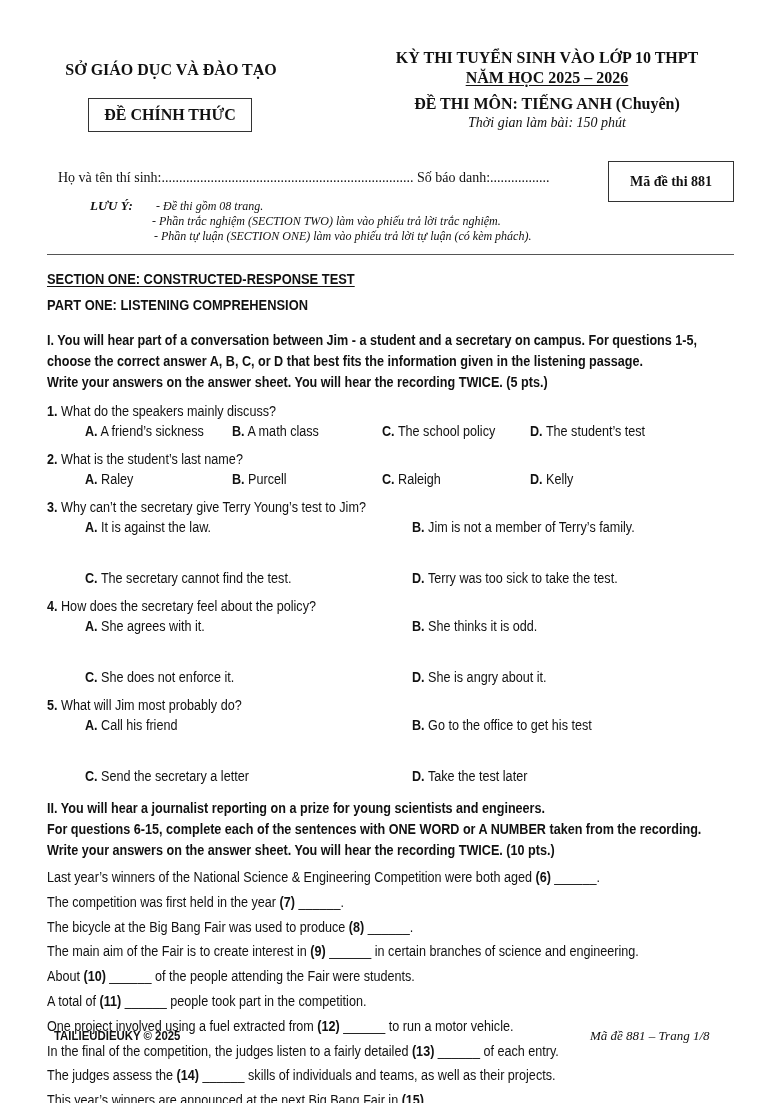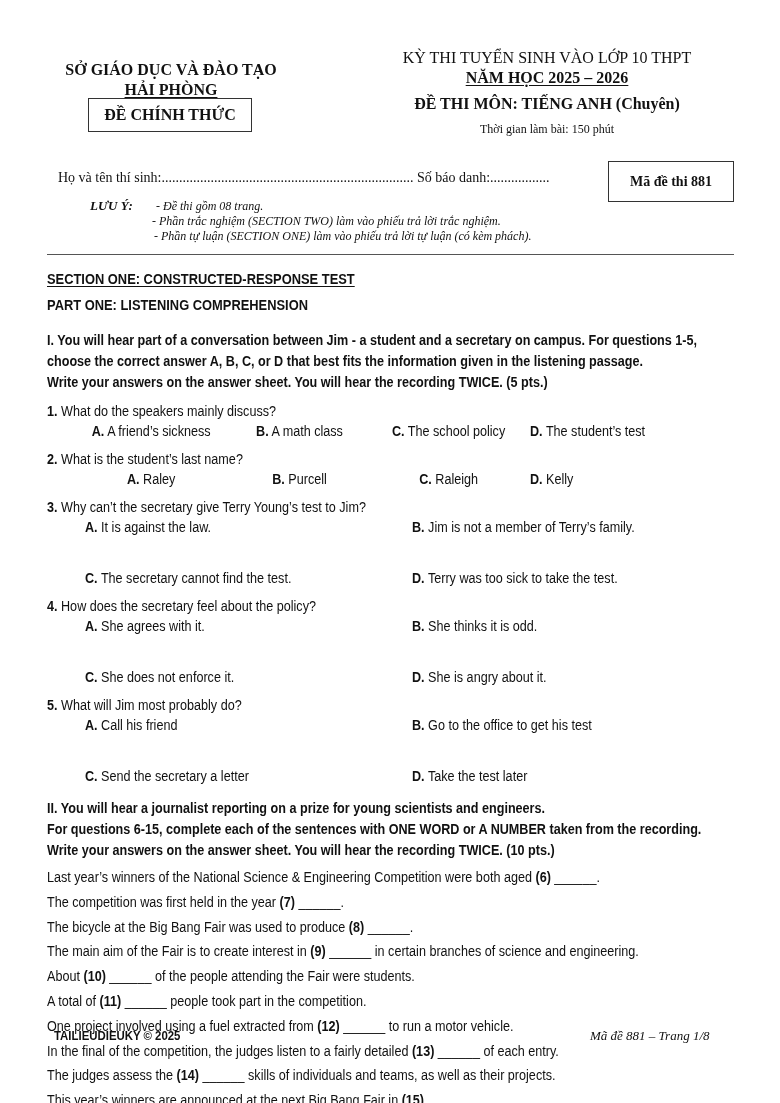--- a/index.html
+++ b/index.html
@@ -9,24 +9,24 @@
   .abs { position: absolute; }
 
   
   .hdr-left { left: 40px; top: 60px; width: 262px; text-align: center; }
   .hdr-left .l1 { font-weight: bold; font-size: 16px; line-height: 20px; }
   .hdr-left .l2 { font-weight: bold; font-size: 16px; line-height: 20px; text-decoration: underline; text-underline-offset: 2px; }
   .official-box { left: 88px; top: 98px; width: 164px; height: 34px; border: 1.2px solid #333; box-sizing: border-box;
     font-weight: bold; font-size: 16px; display: flex; align-items: center; justify-content: center; }
 
   .hdr-right { left: 352px; top: 48px; width: 390px; text-align: center; }
-  .hdr-right .t1 { font-weight: normal; font-size: 16px; line-height: 20px; }
+  .hdr-right .t1 { font-weight: bold; font-size: 16px; line-height: 20px; }
   .hdr-right .t2 { font-weight: bold; font-size: 16px; line-height: 20px; text-decoration: underline; text-underline-offset: 2px; }
   .hdr-right .t3 { font-weight: bold; font-size: 16px; line-height: 20px; margin-top: 6px; }
-  .hdr-right .t4 { font-size: 12px; line-height: 18px; margin-top: 6px; }
+  .hdr-right .t4 { font-style: italic; font-size: 14px; line-height: 18px; }
 
   .candidate { left: 58px; top: 170px; font-size: 14px; white-space: nowrap; }
   .code-box { left: 608px; top: 161px; width: 126px; height: 41px; border: 1.2px solid #333; box-sizing: border-box;
     font-weight: bold; font-size: 14px; display: flex; align-items: center; justify-content: center; }
 
   .notes { left: 90px; top: 198px; font-size: 12px; font-style: italic; line-height: 15px; }
   .notes .lbl { font-weight: bold; font-size: 13px; display: inline-block; width: 66px; }
   .notes .row { white-space: nowrap; }
   .notes .ind2 { padding-left: 64px; }
 
@@ -35,41 +35,40 @@
   
   .content { left: 47px; top: 269px; width: 690px; font-size: 14px; }
   .sec-title { font-weight: bold; text-decoration: underline; line-height: 20px; text-underline-offset: 2px; transform: scaleX(0.92); transform-origin: left; white-space: nowrap; }
   .part-title { font-weight: bold; line-height: 20px; margin-top: 6px; transform: scaleX(0.92); transform-origin: left; white-space: nowrap; }
   .instr { font-weight: bold; line-height: 21px; margin-top: 15px; }
   .instr .ln { white-space: nowrap; transform: scaleX(0.9); transform-origin: left; }
 
   .q { margin-top: 8px; }
   .q-stem { line-height: 20px; white-space: nowrap; transform: scaleX(0.9); transform-origin: left; }
   .q-stem b { font-weight: bold; }
-  .opts4 { display: flex; padding-left: 38px; line-height: 20px; text-align: center; }
+  .opts4 { display: flex; padding-left: 38px; line-height: 20px; }
   .opts4 .o { white-space: nowrap; transform: scaleX(0.9); transform-origin: left; }
   .opts4 .o:nth-child(1) { width: 147px; }
   .opts4 .o:nth-child(2) { width: 150px; }
   .opts4 .o:nth-child(3) { width: 148px; }
   .opts2 { display: grid; grid-template-columns: 297px 300px; padding-left: 38px; line-height: 20.5px; gap: 30px; }
   .opts2 .o { white-space: nowrap; transform: scaleX(0.9); transform-origin: left; }
   .o b { font-weight: bold; }
 
   .gap { line-height: 24.8px; white-space: nowrap; transform: scaleX(0.9); transform-origin: left; }
   .gap b { font-weight: bold; }
 
   .footer-left { left: 54px; top: 1029px; font-size: 12px; font-weight: bold; transform: scaleX(0.95); transform-origin: left; }
   .footer-right { left: 590px; top: 1028px; font-size: 13px; font-style: italic; white-space: nowrap; }
 </style>
 </head>
 <body>
 
 <div class="abs hdr-left serif">
   <div class="l1">SỞ GIÁO DỤC VÀ ĐÀO TẠO</div>
-  <div class="l2">HẢI PHÒNG</div>
 </div>
 <div class="abs official-box serif">
   <span>ĐỀ CHÍNH THỨC</span>
 </div>
 
 <div class="abs hdr-right serif">
   <div class="t1">KỲ THI TUYỂN SINH VÀO LỚP 10 THPT</div>
   <div class="t2">NĂM HỌC 2025 – 2026</div>
   <div class="t3">ĐỀ THI MÔN: TIẾNG ANH (Chuyên)</div>
   <div class="t4">Thời gian làm bài: 150 phút</div>

